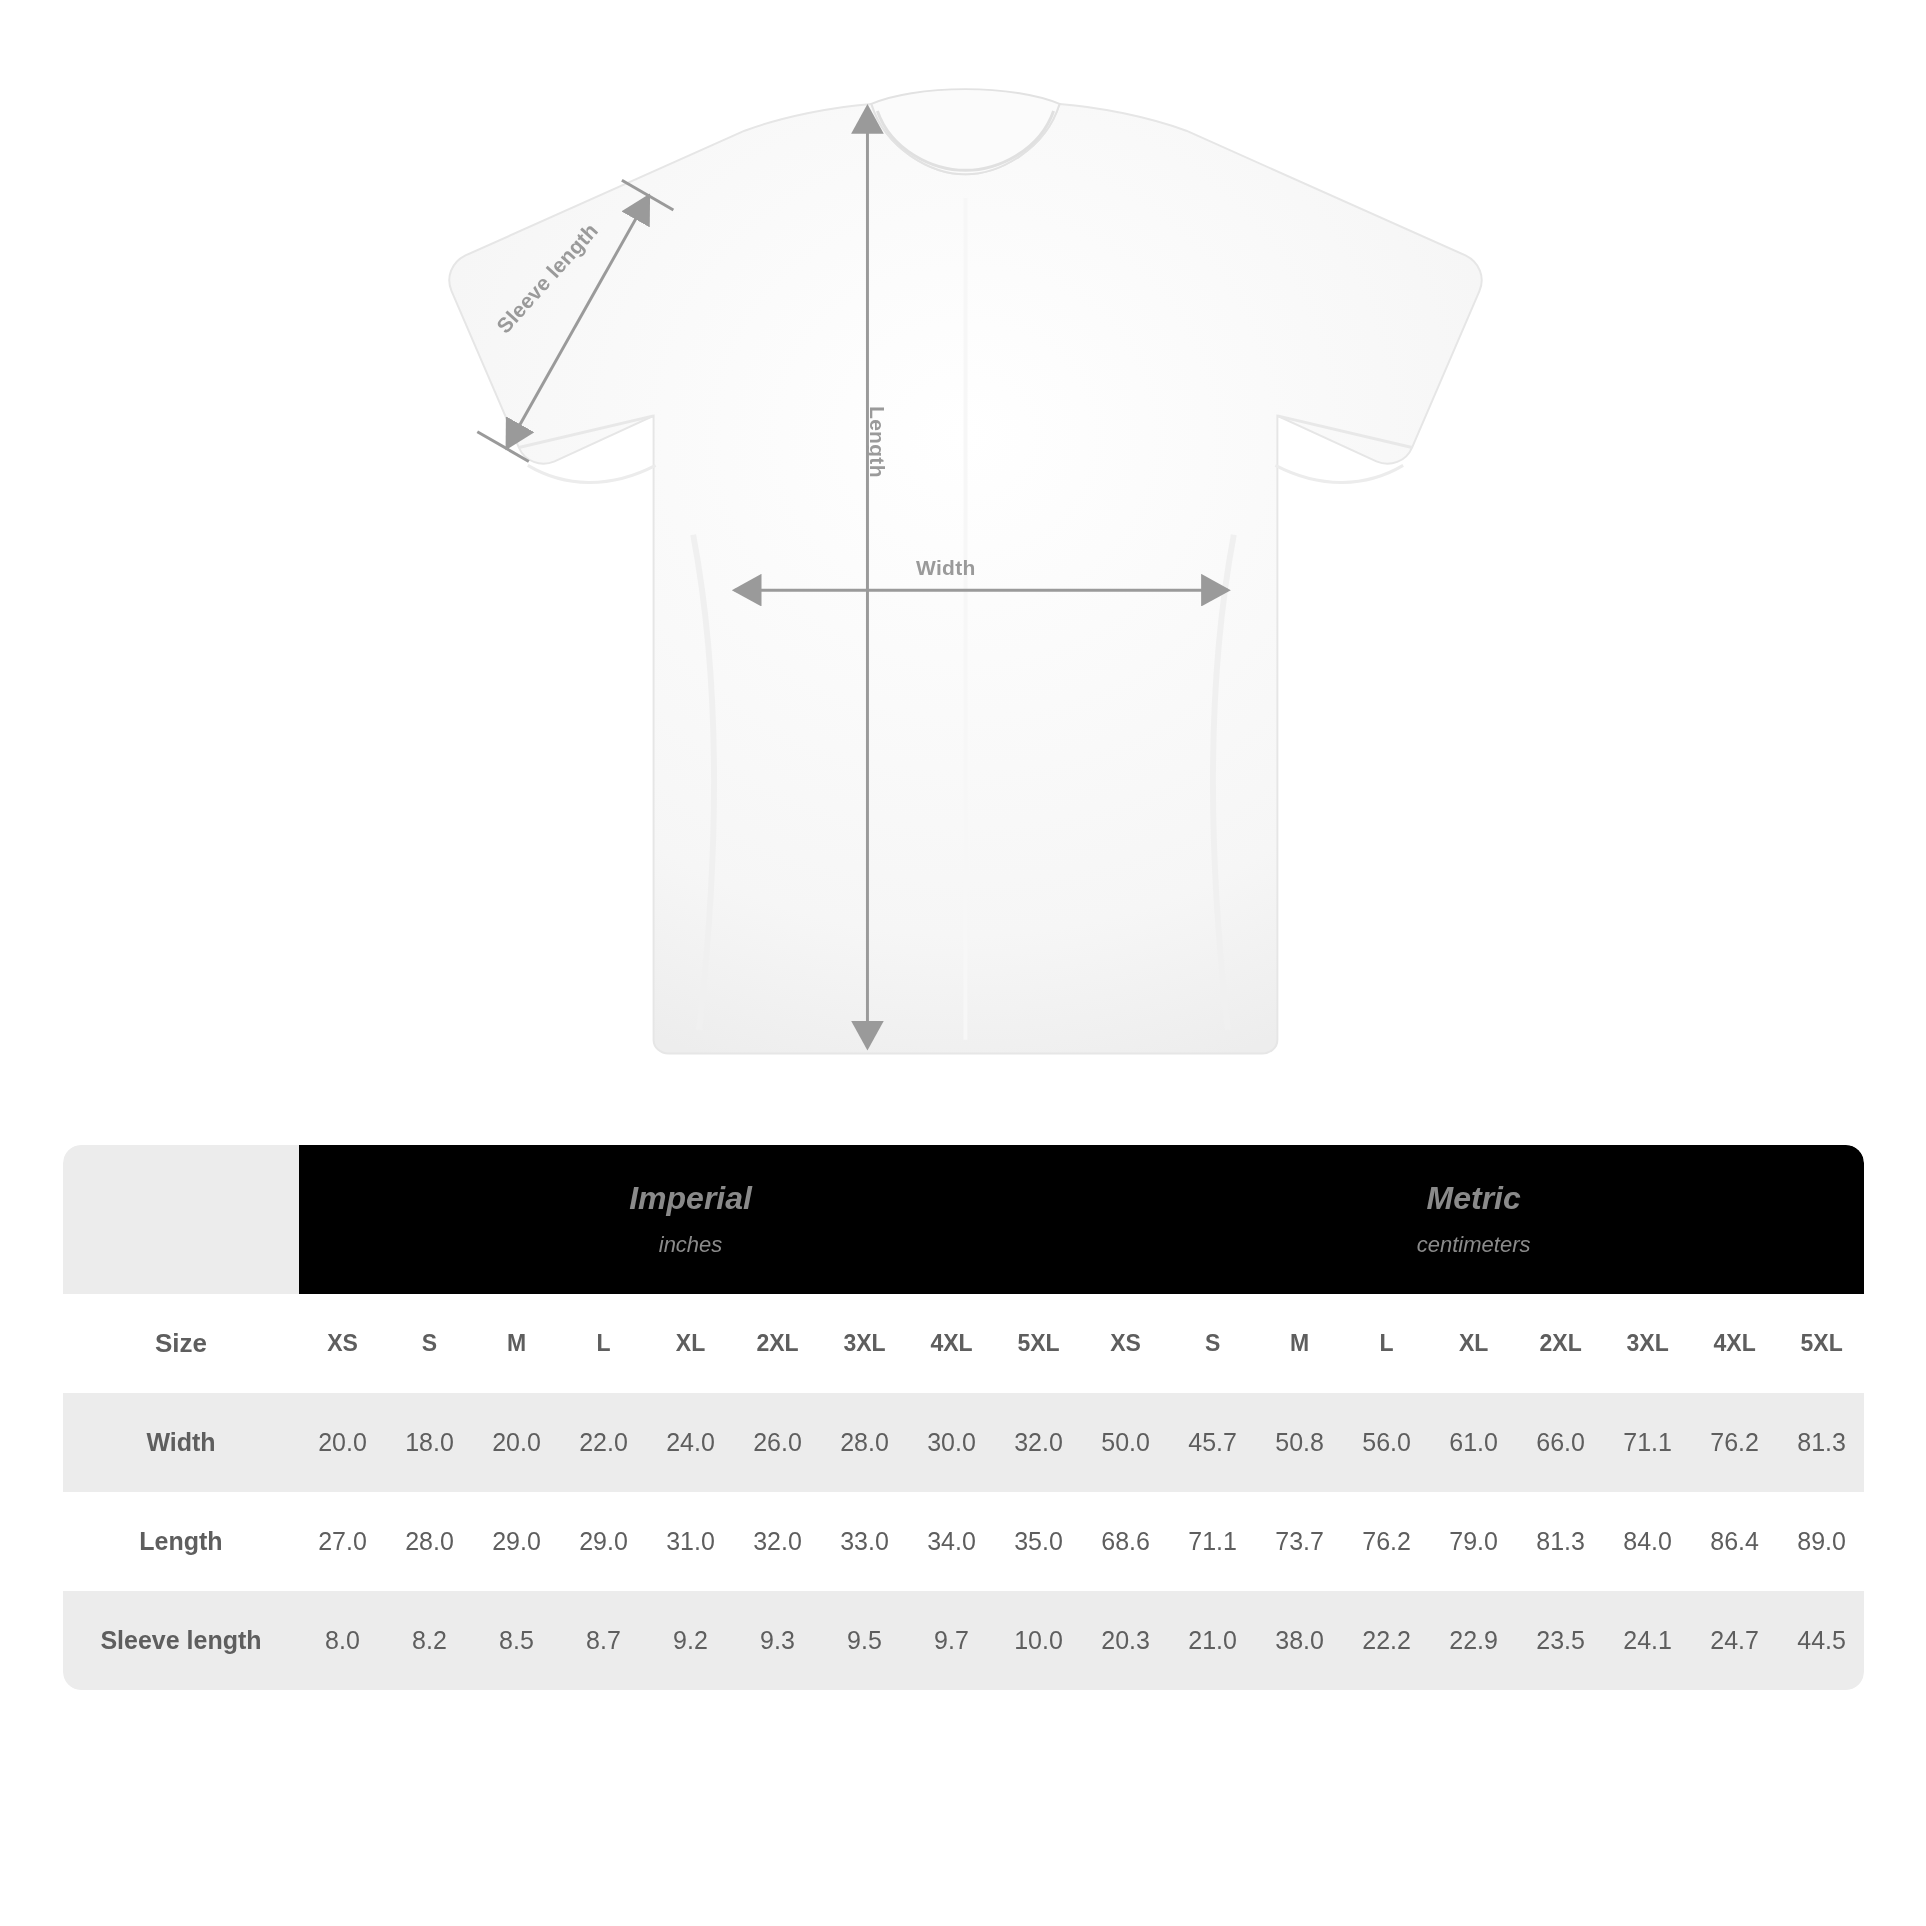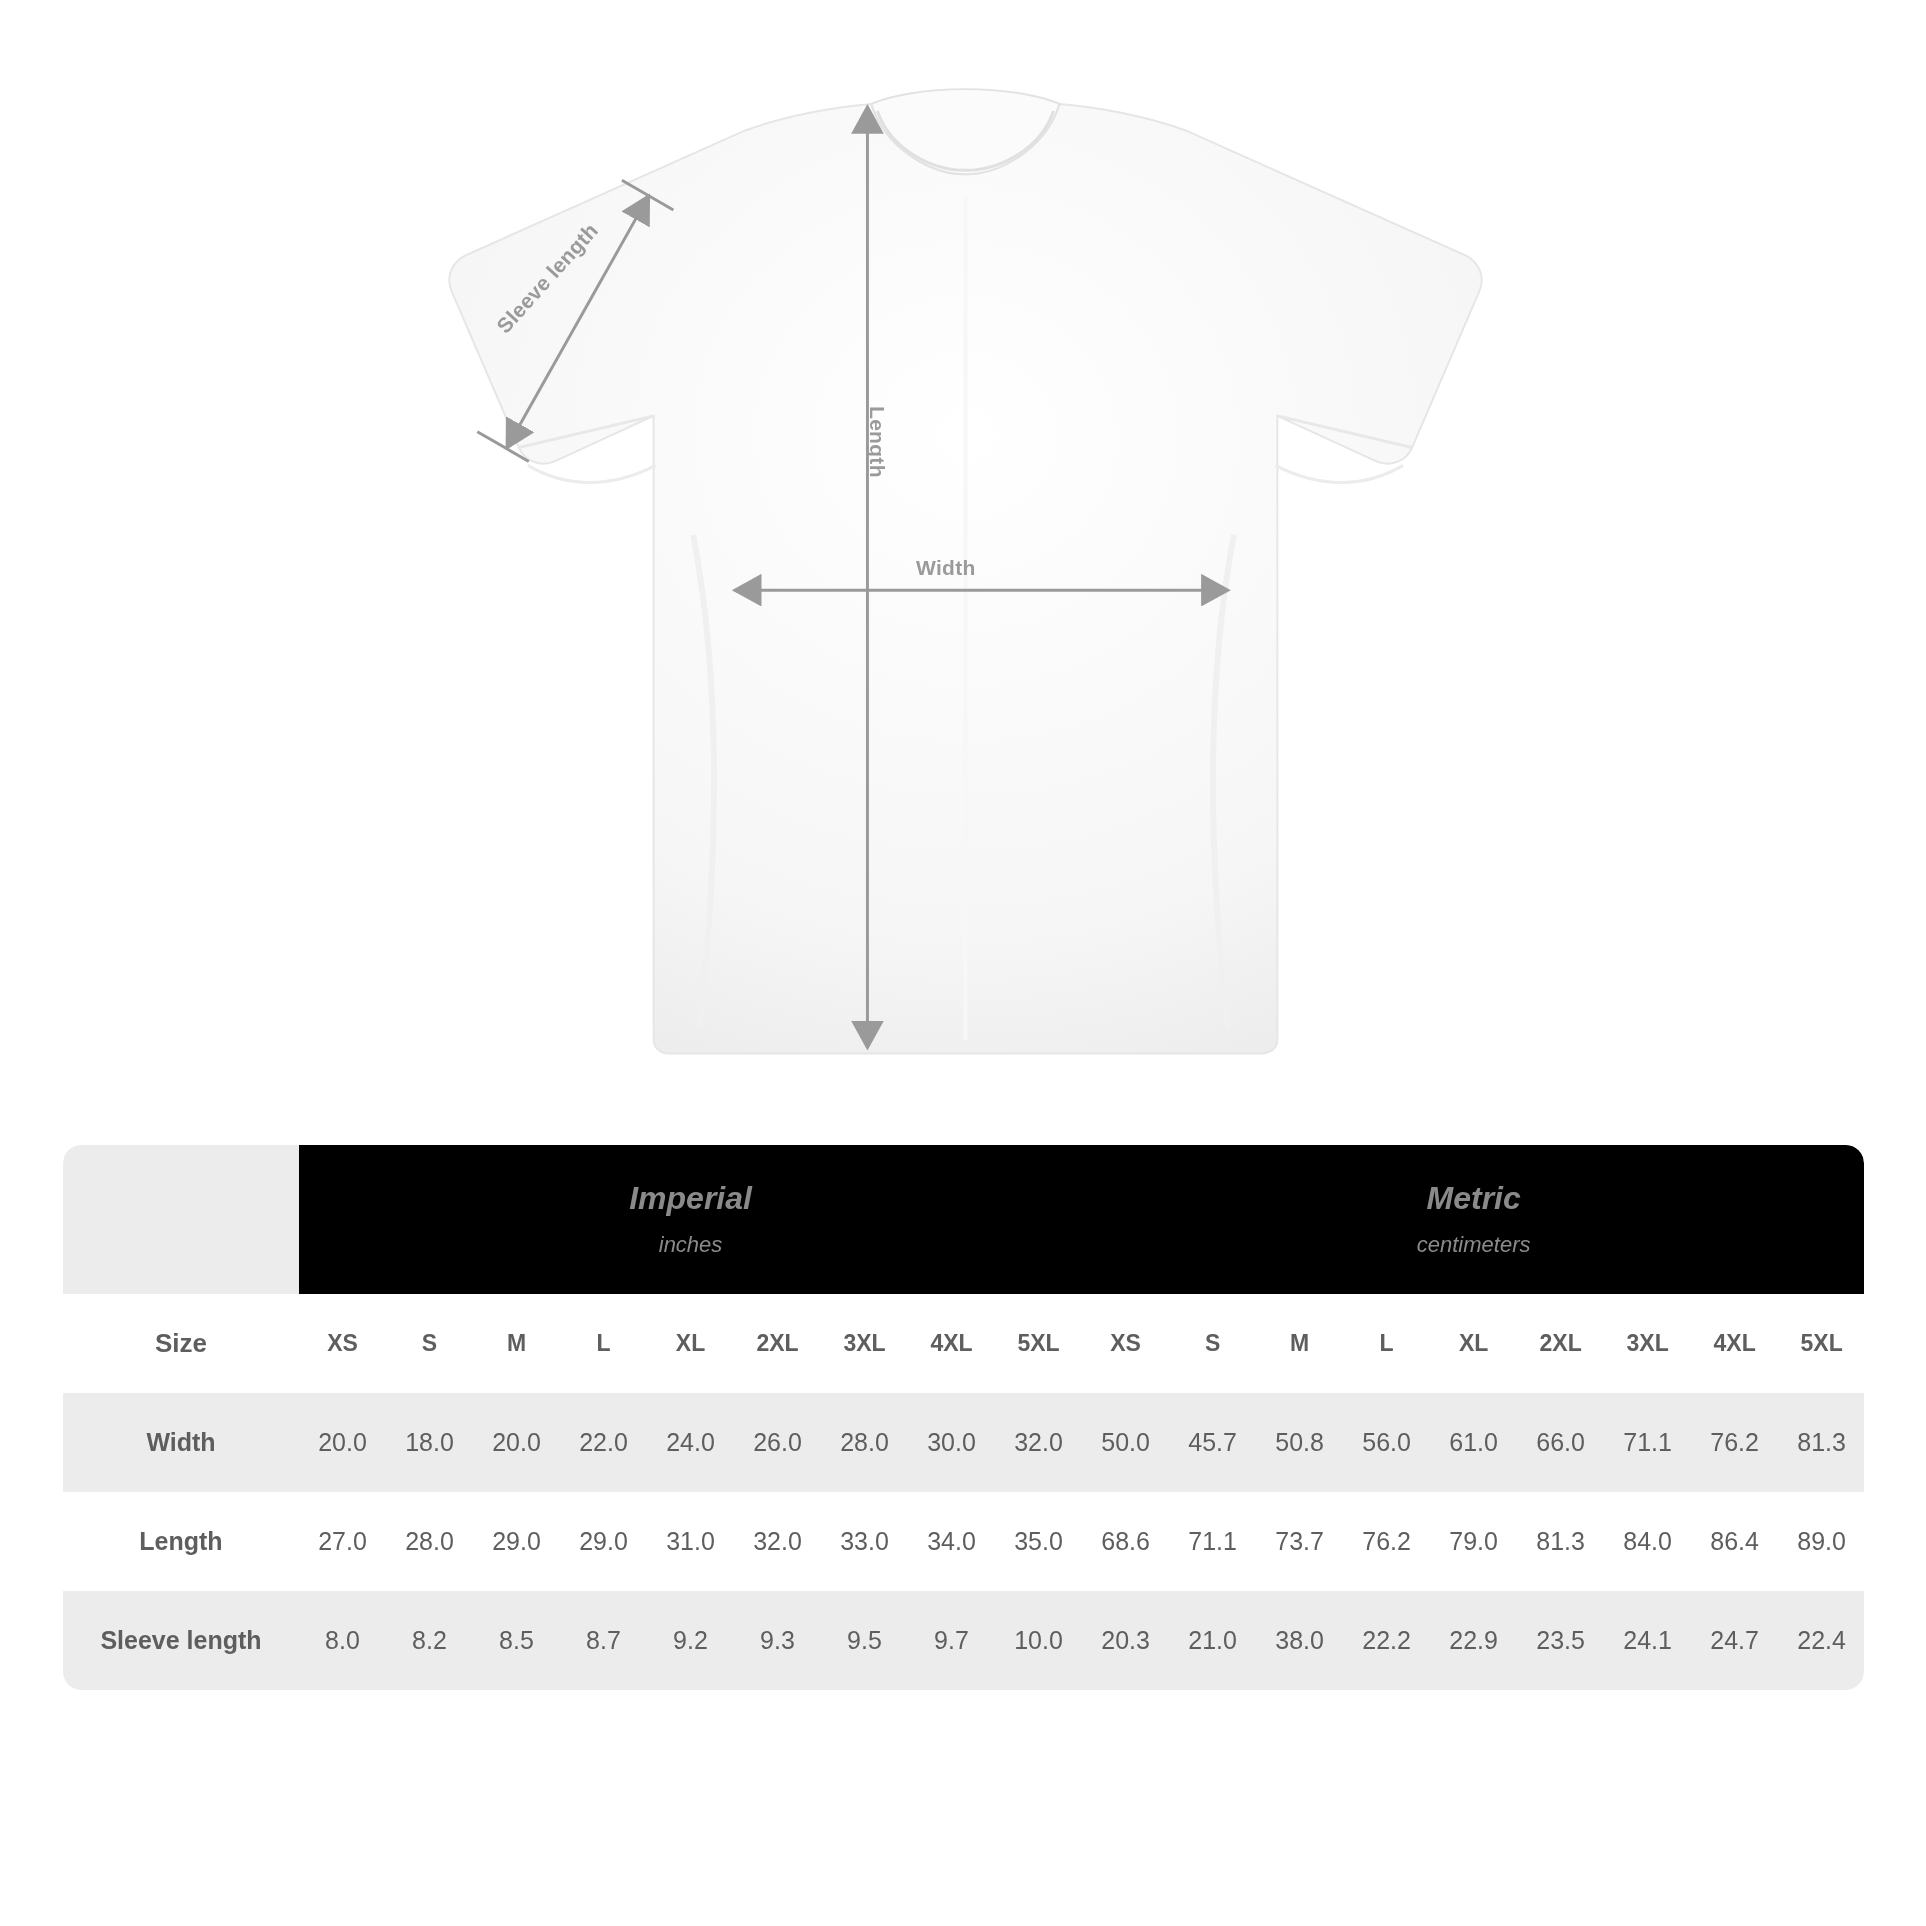--- a/index.html
+++ b/index.html
@@ -347,21 +347,21 @@
             <td>9.7</td>
             <td>10.0</td>
             <td>20.3</td>
             <td>21.0</td>
             <td>38.0</td>
             <td>22.2</td>
             <td>22.9</td>
             <td>23.5</td>
             <td>24.1</td>
             <td>24.7</td>
-            <td>22.4</td>
+            <td>44.5</td>
           </tr>
         </tbody>
       </table>
     </div>
   </div>
 
 </div>
 
 
 </body></html>

